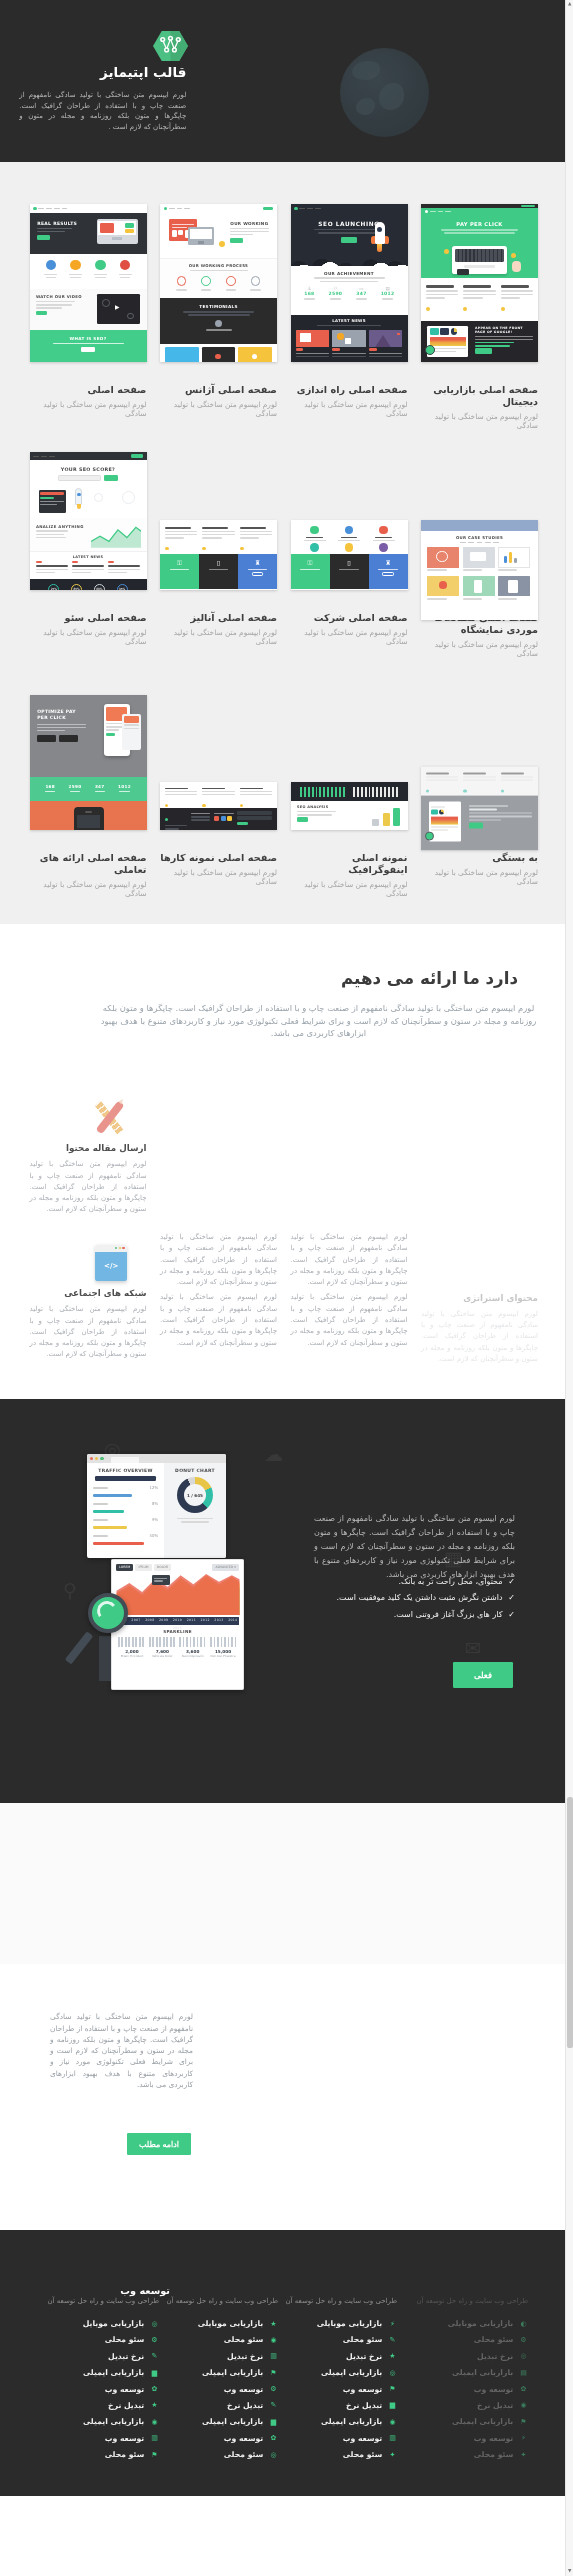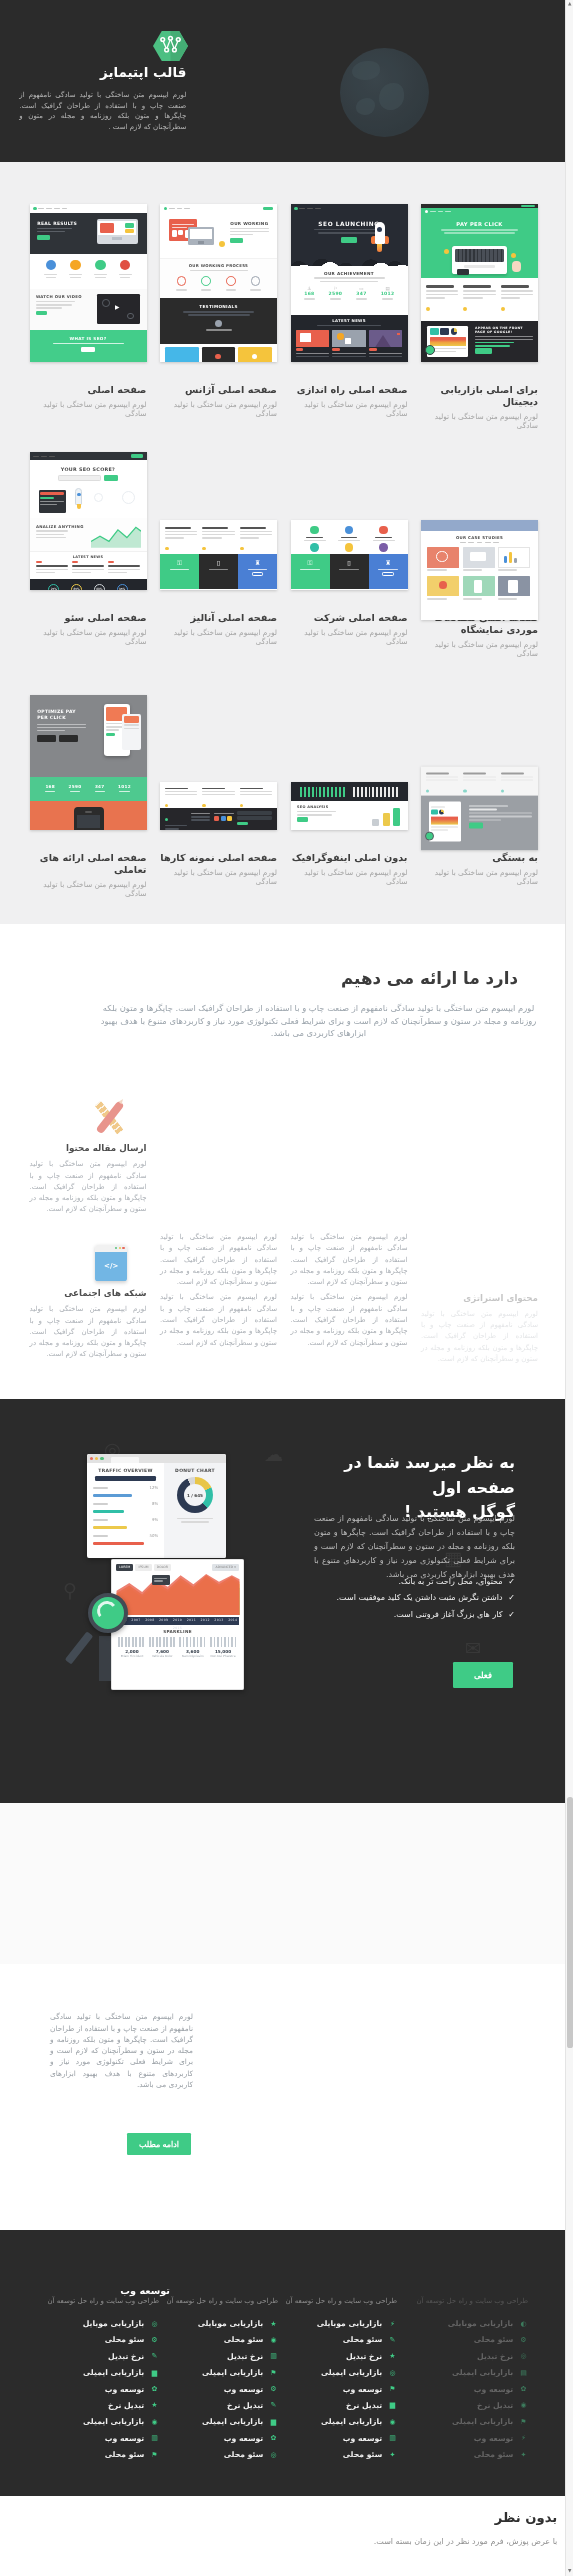--- a/index.html
+++ b/index.html
@@ -238,21 +238,21 @@
               <div class="tt" style="color:#fff;font-size:3.2px;">APPEAR ON THE FRONT PAGE OF GOOGLE!</div>
               <div class="s sw sl" style="height:1.3px;"></div>
                 <div class="s sw sl" style="height:1.3px;"></div>
               <div class="s sl" style="height:1.3px;background:#3fcb86;width:39px;"></div>
                 <div class="s sl" style="height:1.3px;background:#3fcb86;width:35px;"></div>
               <span class="chip" style="width:16.7px;height:5.8px;background:#3fcb86;margin-top:1.9px;"></span>
             </div>
           </div>
         </div>
         <div class="pcaption">
-          <div class="pcap-t">برای اصلی بازاریابی دیجیتال</div>
+          <div class="pcap-t">صفحه اصلی بازاریابی دیجیتال</div>
           <div class="pcap-s">لورم ایپسوم متن ساختگی با تولید سادگی</div>
         </div>
       </div>
 
       <div class="pcell">
         <div class="thumb" style="height:158px;">
           <div class="tnav" style="background:#272b33;">
               <span class="dotg"></span>
               <span class="mdash" style="background:#555;"></span>
               <span class="mdash" style="background:#555;"></span>
@@ -701,21 +701,21 @@
               <div class="s sl" style="height:1.3px;width:35px;"></div>
             <span class="chip" style="width:11.6px;height:4.5px;background:#3fcb86;margin-top:1.9px;"></span>
             <div class="abs" style="right:7.7px;bottom:3.9px;display:flex;align-items:flex-end;gap:3.2px;">
               <span class="chip" style="width:7px;height:7.7px;background:#c8cdd2;"></span>
               <span class="chip" style="width:7px;height:13px;background:#ecc94b;"></span>
               <span class="chip" style="width:7px;height:18px;background:#3fcb86;"></span>
             </div>
           </div>
         </div>
         <div class="pcaption">
-          <div class="pcap-t">بدون اصلی اینفوگرافیک</div>
+          <div class="pcap-t">نمونه اصلی اینفوگرافیک</div>
           <div class="pcap-s">لورم ایپسوم متن ساختگی با تولید سادگی</div>
         </div>
       </div>
 
       <div class="pcell">
         <div class="thumb" style="height:48px;">
           <div style="height:26px;display:flex;gap:5.2px;padding:3.9px 5.2px 0;">
             <div style="flex:1;"><div class="s sd sl" style="height:1.3px;width:23px;"></div><div class="s sl" style="height:1.3px;"></div><div class="s sl" style="height:1.3px;"></div><span class="circ" style="width:3.2px;height:3.2px;background:#f5c43c;"></span></div>
             <div style="flex:1;"><div class="s sd sl" style="height:1.3px;width:23px;"></div><div class="s sl" style="height:1.3px;"></div><div class="s sl" style="height:1.3px;"></div><span class="circ" style="width:3.2px;height:3.2px;background:#f5c43c;"></span></div>
             <div style="flex:1;"><div class="s sd sl" style="height:1.3px;width:23px;"></div><div class="s sl" style="height:1.3px;"></div><div class="s sl" style="height:1.3px;"></div><span class="circ" style="width:3.2px;height:3.2px;background:#f5c43c;"></span></div>
@@ -946,24 +946,20 @@
             <div class="spkbars"></div>
             <div class="spkv">15,000</div>
             <div class="spkl">Non Dui Pharetra</div>
           </div>
       </div>
     </div>
     <div class="sidestrip"></div>
     <div class="maghandle"></div>
     <div class="mag"></div>
 
-    <h2 class="cta-h">
-      <span>به نظر میرسد شما در صفحه اول</span><br>
-      <span>گوگل هستید !</span>
-    </h2>
     <p class="cta-p">لورم ایپسوم متن ساختگی با تولید سادگی نامفهوم از صنعت چاپ و با استفاده از طراحان گرافیک است. چاپگرها و متون بلکه روزنامه و مجله در ستون و سطرآنچنان که لازم است و برای شرایط فعلی تکنولوژی مورد نیاز و کاربردهای متنوع با هدف بهبود ابزارهای کاربردی می باشد.</p>
     <ul class="cta-list">
       <li><span class="ck">✓</span><span>محتوای، محل راحت تر به بانک.</span></li>
       <li><span class="ck">✓</span><span>داشتن نگرش مثبت داشتن یک کلید موفقیت است.</span></li>
       <li><span class="ck">✓</span><span>کار های بزرگ آغاز فروتنی است.</span></li>
     </ul>
     <button class="gbtn cta-btn">فعلی</button>
   </section>
 
   <div class="band-light"></div>
@@ -1138,24 +1134,20 @@
             </li>
             <li class="flink">
               <span class="ficon">✦</span>
               <span>سئو محلی</span>
             </li>
           </ul>
         </div>
       </div>
   </footer>
 
-  <section class="comments">
-    <h3 class="cm-t">بدون نظر</h3>
-    <p class="cm-m">با عرض پوزش، فرم مورد نظر در این زمان بسته است.</p>
-  </section>
 
   <div class="sb">
     <span class="sb-arrow" style="top:1.3px;">▲</span>
     <div class="sb-thumb"></div>
     <span class="sb-arrow" style="top:2568px;">▼</span>
   </div>
 </div>
 
 
 </body></html>

